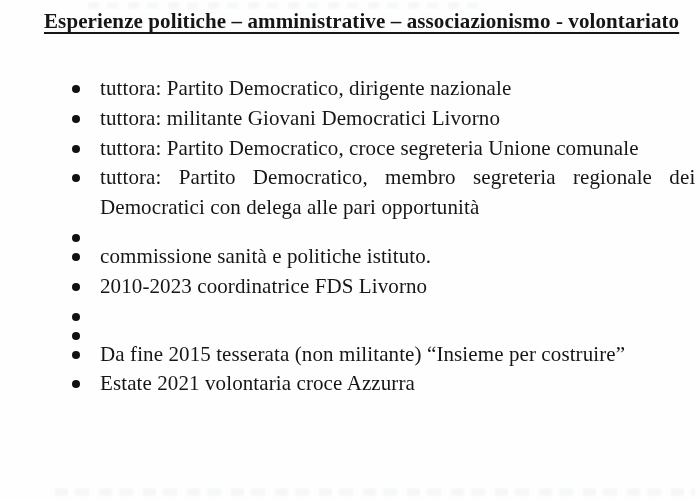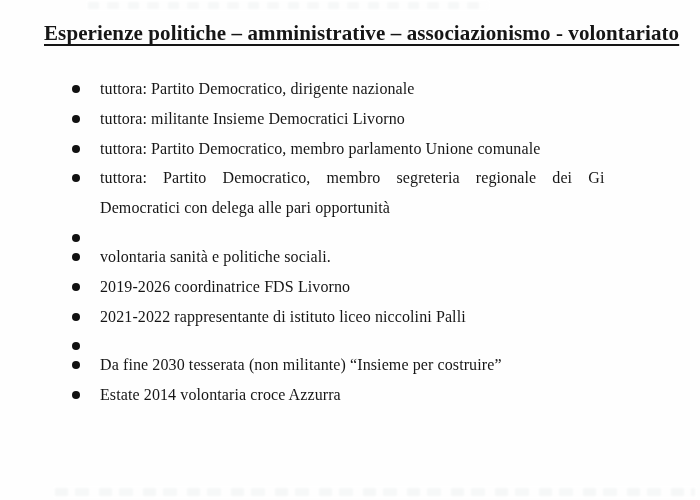--- a/index.html
+++ b/index.html
@@ -31,21 +31,21 @@
       #f5f7f7 0 11px, #ffffff 11px 19px, #f6f8f8 19px 31px, #ffffff 31px 40px);
   }
   .artifact-bottom {
     left: 55px; top: 488px; width: 640px; height: 8px;
     background: repeating-linear-gradient(90deg,
       #f4f6f6 0 13px, #ffffff 13px 20px, #f5f7f7 20px 34px, #ffffff 34px 44px);
   }
   .title {
     position: absolute;
     left: 44px;
-    top: 21px;
+    top: 9px;
     font-size: 21px;
     font-weight: bold;
     white-space: nowrap;
     text-decoration: underline;
     text-decoration-thickness: 2px;
     text-underline-offset: 4px;
     letter-spacing: 0.1px;
   }
   .list {
     position: absolute;
@@ -64,21 +64,21 @@
     height: 8px;
     border-radius: 50%;
     background: #111111;
     margin-top: 11px;
   }
   .lines {
     margin-left: 20px;
     min-width: 0;
   }
   .line {
-    font-size: 16px;
+    font-size: 21px;
     line-height: 29.8px;
     white-space: nowrap;
     letter-spacing: 0.1px;
   }
   .js-wide { word-spacing: 12px; }  
   .js-med  { word-spacing: 5px; }   
 </style>
 </head>
 <body>
 
@@ -93,79 +93,76 @@
     <div class="item">
       <span class="bullet"></span>
       <div class="lines">
         <div class="line">tuttora: Partito Democratico, dirigente nazionale</div>
       </div>
     </div>
 
     <div class="item">
       <span class="bullet"></span>
       <div class="lines">
-        <div class="line">tuttora: militante Insieme Democratici Livorno</div>
+        <div class="line">tuttora: militante Giovani Democratici Livorno</div>
       </div>
     </div>
 
     <div class="item">
       <span class="bullet"></span>
       <div class="lines">
-        <div class="line">tuttora: Partito Democratico, membro parlamento Unione comunale</div>
+        <div class="line">tuttora: Partito Democratico, croce segreteria Unione comunale</div>
       </div>
     </div>
 
     <div class="item">
       <span class="bullet"></span>
       <div class="lines">
         <div class="line js-wide">tuttora: Partito Democratico, membro segreteria regionale dei Gi</div>
         <div class="line">Democratici con delega alle pari opportunità</div>
       </div>
     </div>
 
     <div class="item">
       <span class="bullet"></span>
     </div>
 
     <div class="item">
       <span class="bullet"></span>
       <div class="lines">
-        <div class="line">volontaria sanità e politiche sociali.</div>
+        <div class="line">commissione sanità e politiche istituto.</div>
       </div>
     </div>
 
     <div class="item">
       <span class="bullet"></span>
       <div class="lines">
-        <div class="line">2019-2026 coordinatrice FDS Livorno</div>
-      </div>
-    </div>
-
-    <div class="item">
-      <span class="bullet"></span>
-      <div class="lines">
-        <div class="line">2021-2022 rappresentante di istituto liceo niccolini Palli</div>
+        <div class="line">2010-2023 coordinatrice FDS Livorno</div>
       </div>
     </div>
 
     <div class="item">
       <span class="bullet"></span>
     </div>
 
     <div class="item">
       <span class="bullet"></span>
+    </div>
+
+    <div class="item">
+      <span class="bullet"></span>
       <div class="lines">
-        <div class="line">Da fine 2030 tesserata (non militante) “Insieme per costruire”</div>
+        <div class="line">Da fine 2015 tesserata (non militante) “Insieme per costruire”</div>
       </div>
     </div>
 
     <div class="item">
       <span class="bullet"></span>
       <div class="lines">
-        <div class="line">Estate 2014 volontaria croce Azzurra</div>
+        <div class="line">Estate 2021 volontaria croce Azzurra</div>
       </div>
     </div>
 
   </div>
 
   <div class="artifact artifact-bottom"></div>
 
 </div>
 
 </body></html>

